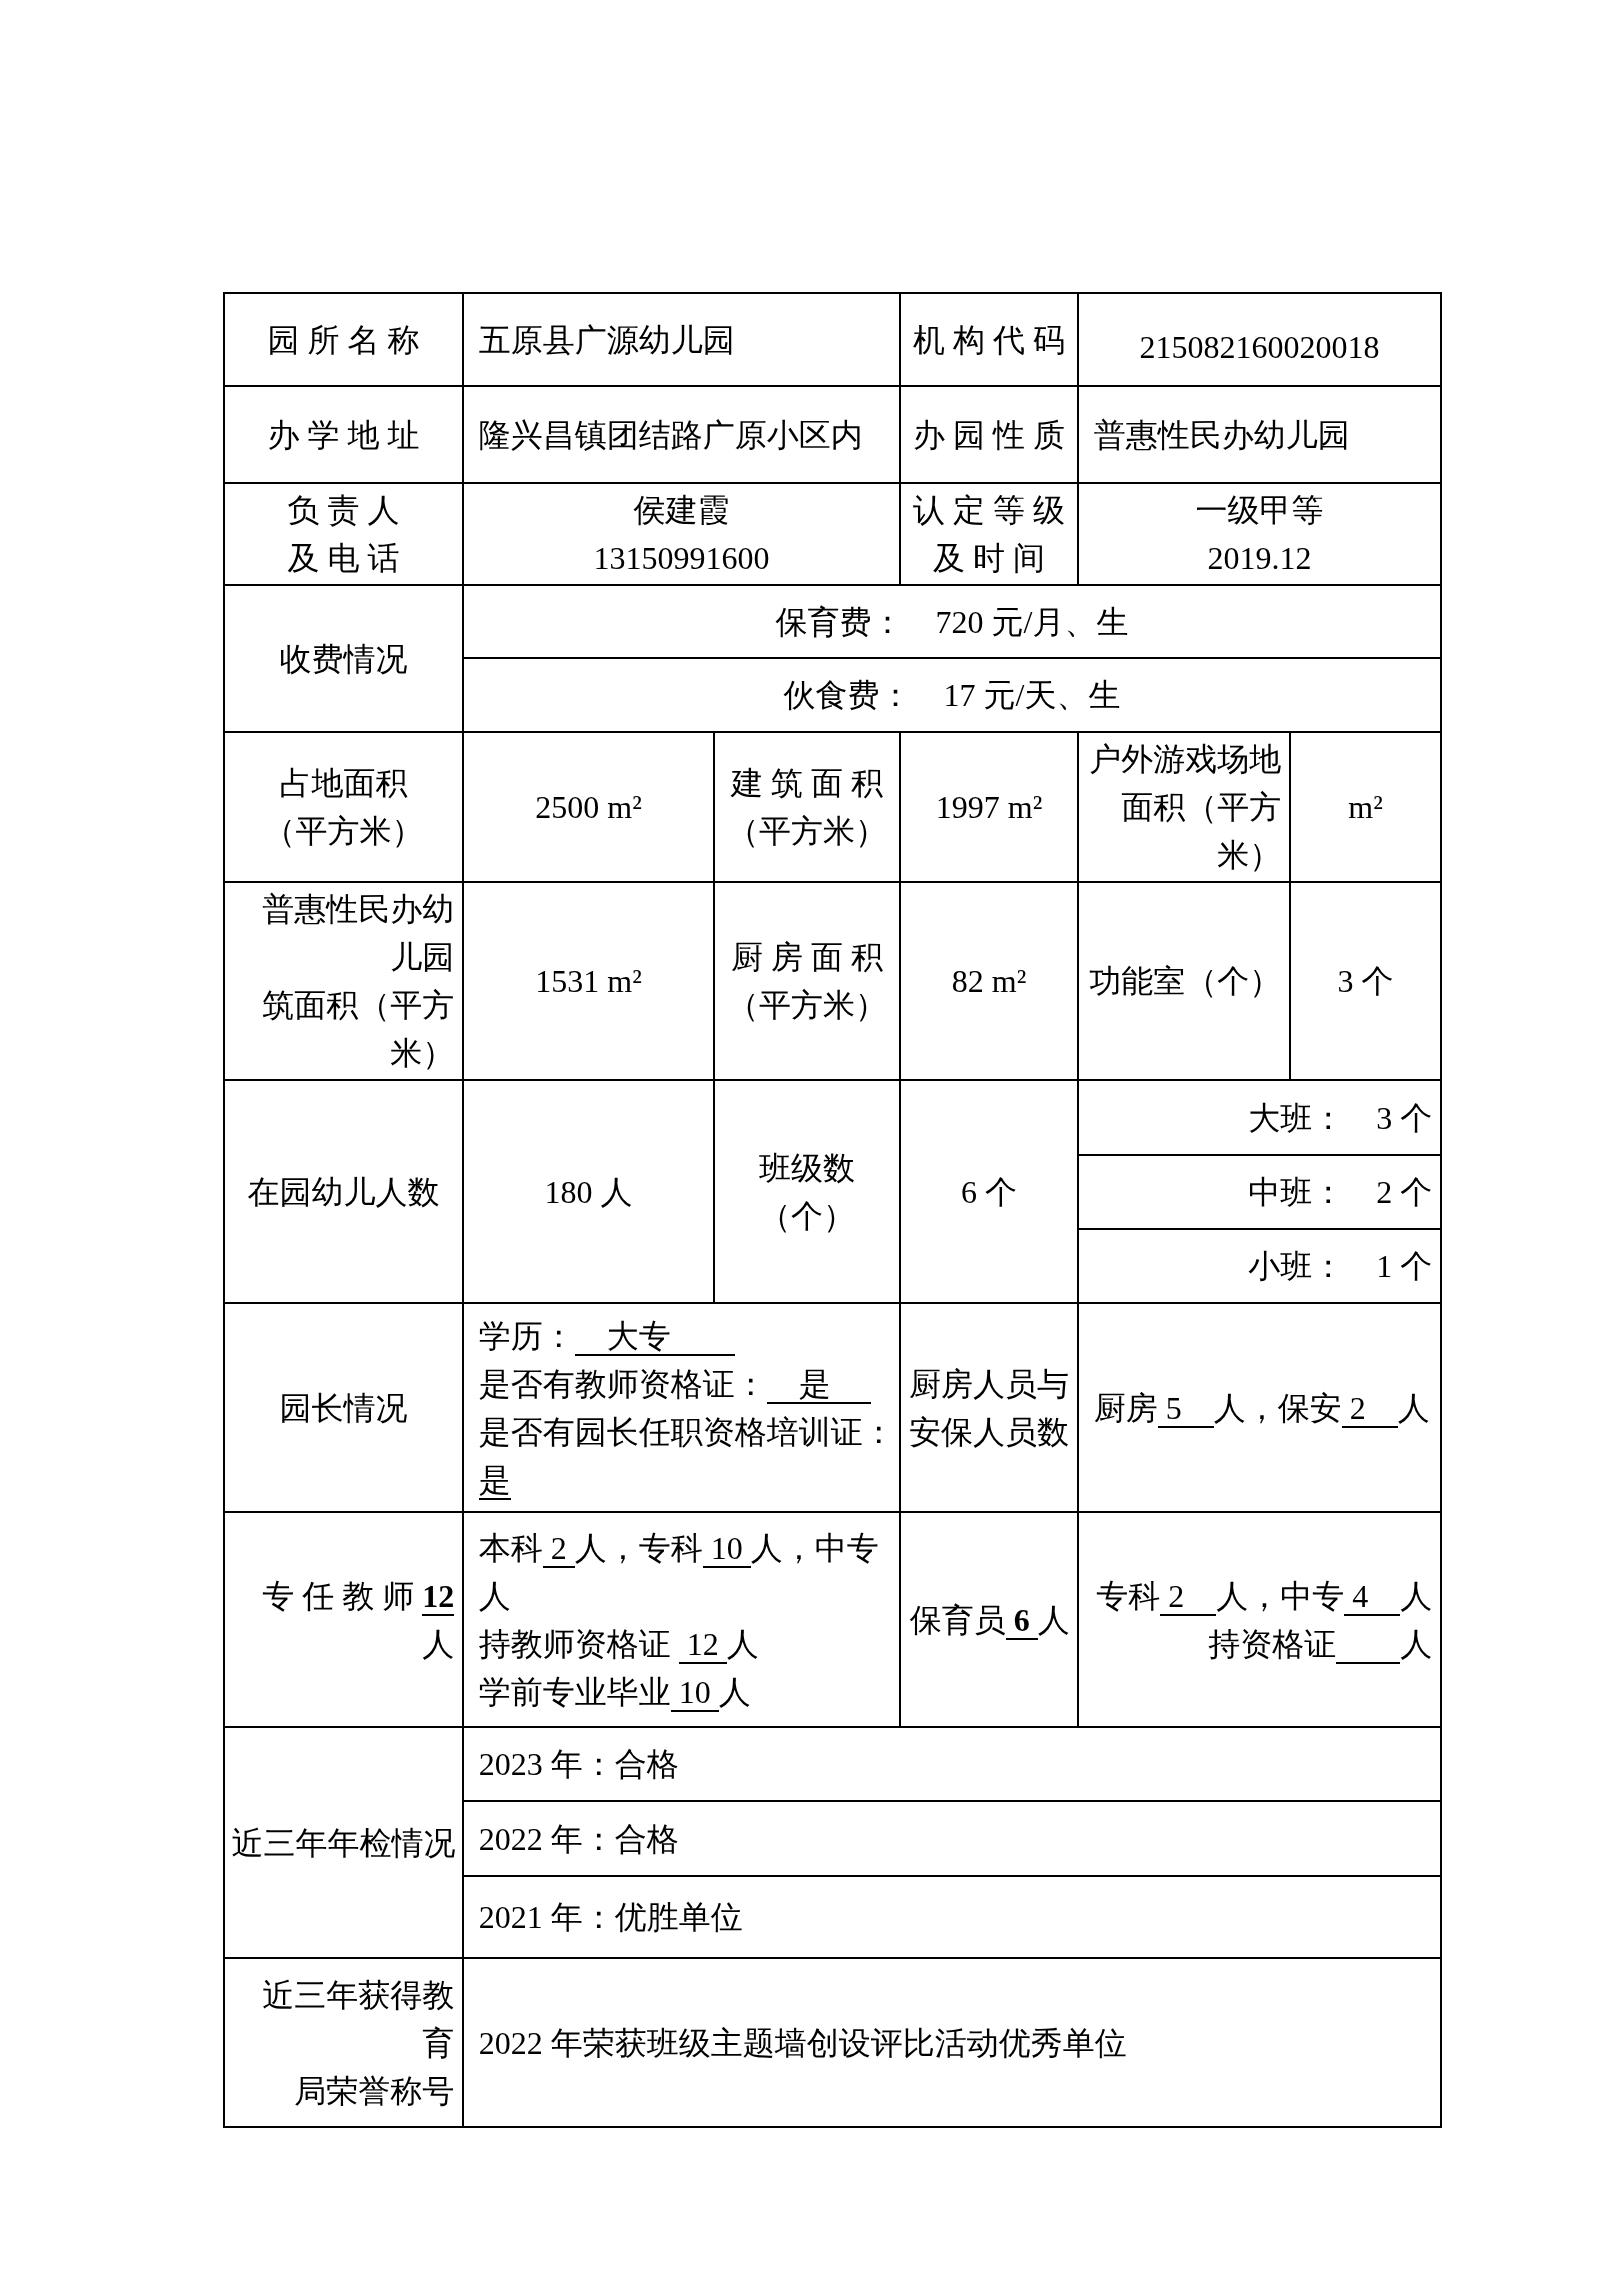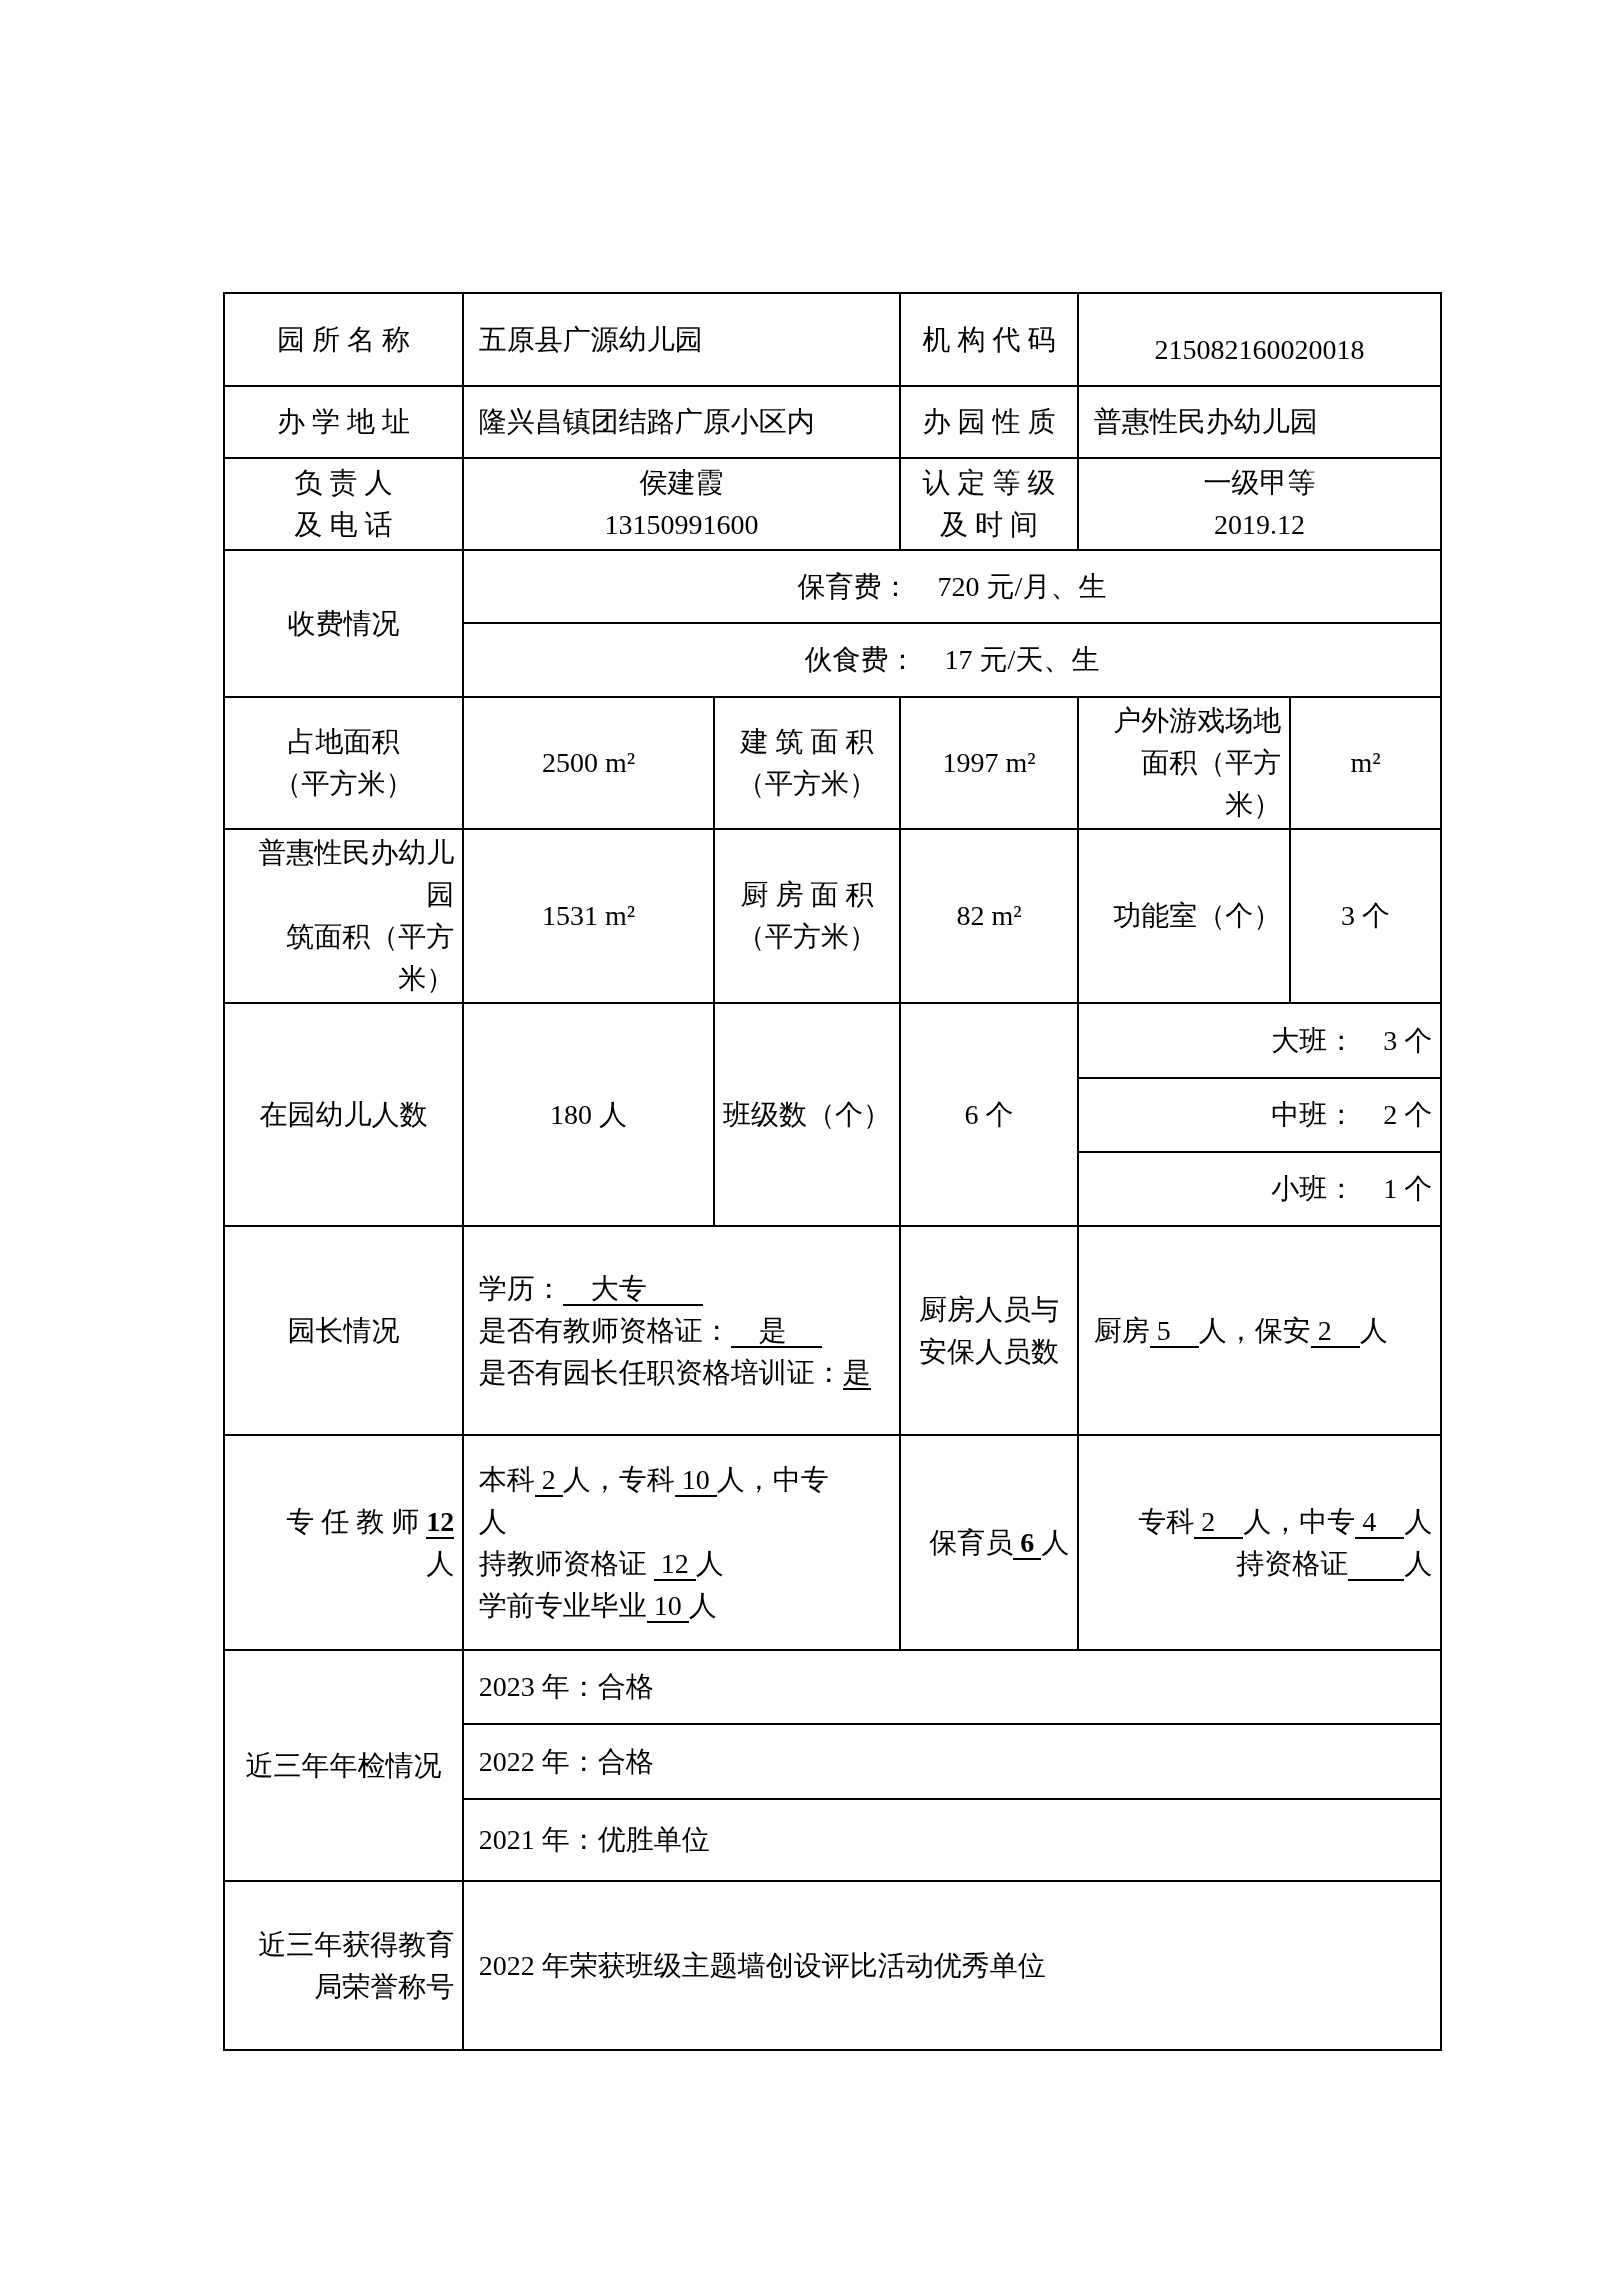--- a/index.html
+++ b/index.html
@@ -10,21 +10,21 @@
     color:#000;
     position:relative;
     overflow:hidden;
   }
   .doc-table{
     position:absolute;
     left:223px;top:292px;
     width:1217px;
     border-collapse:collapse;
     table-layout:fixed;
-    font-size:28px;
+    font-size:32px;
   }
   .doc-table td{
     border:2px solid #000;
     vertical-align:middle;
     padding:2px 5.9px;
     line-height:1.5;
     overflow:hidden;
   }
   td.c{text-align:center;}
   td.l{text-align:left;padding-left:14.7px;padding-right:7.8px;}
@@ -49,21 +49,21 @@
   </colgroup>
 
   <tbody>
       <tr style="height:93px">
     <td class="c">园 所 名 称</td>
     <td class="l" colspan="2">五原县广源幼儿园</td>
     <td class="c">机 构 代 码</td>
     <td class="c low" colspan="2">215082160020018</td>
   </tr>
 
-  <tr style="height:72px">
+  <tr style="height:97px">
     <td class="c">办 学 地 址</td>
     <td class="l" colspan="2">隆兴昌镇团结路广原小区内</td>
     <td class="c">办 园 性 质</td>
     <td class="l" colspan="2">普惠性民办幼儿园</td>
   </tr>
 
   <tr style="height:92px">
     <td class="c">
       <span class="ln">负 责 人</span>
       <span class="ln">及 电 话</span>

